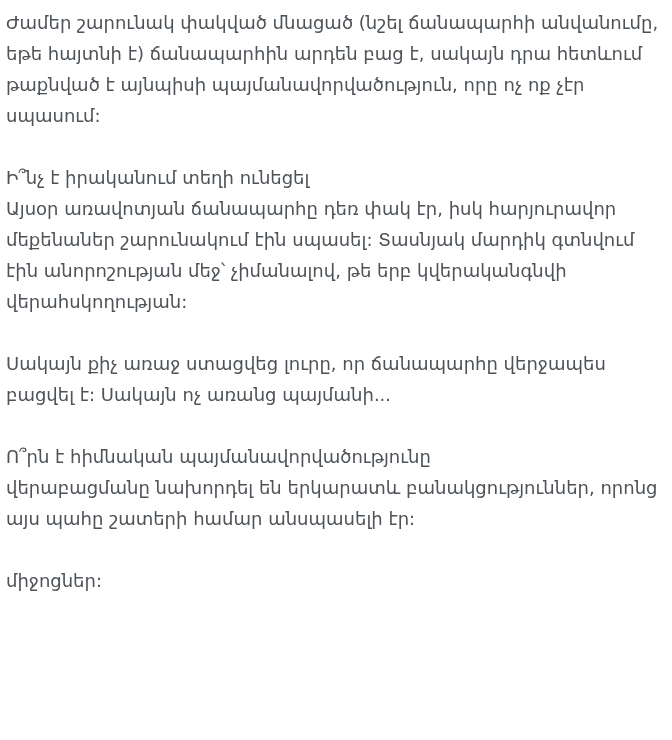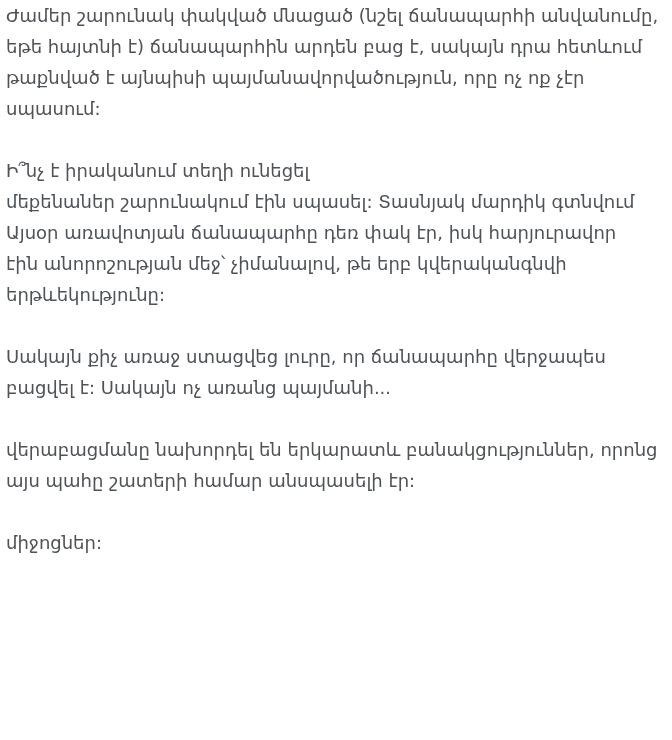--- a/index.html
+++ b/index.html
@@ -5,21 +5,21 @@
     html, body {
       margin: 0;
       padding: 0;
       background: #ffffff;
       font-family: "DejaVu Sans", "Liberation Sans", sans-serif;
     }
     .page {
       width: 672px;
       height: 740px;
       box-sizing: border-box;
-      padding: 0 4px 0 6px;
+      padding: 7px 4px 0 6px;
       overflow: hidden;
       background: #ffffff;
     }
     .article {
       color: #4e5358;
     }
     .para {
       margin: 0 0 31px 0;
       padding: 0;
     }
@@ -40,32 +40,33 @@
 
     <p class="para">
       <span class="line">Ժամեր շարունակ փակված մնացած (նշել ճանապարհի անվանումը,</span>
       <span class="line">եթե հայտնի է) ճանապարհին արդեն բաց է, սակայն դրա հետևում</span>
       <span class="line">թաքնված է այնպիսի պայմանավորվածություն, որը ոչ ոք չէր</span>
       <span class="line">սպասում:</span>
     </p>
 
     <p class="para">
       <span class="line">Ի՞նչ է իրականում տեղի ունեցել</span>
+      <span class="line">Այսօր առավոտյան ճանապարհը դեռ փակ էր, իսկ հարյուրավոր</span>
       <span class="line">մեքենաներ շարունակում էին սպասել: Տասնյակ մարդիկ գտնվում</span>
-      <span class="line">Այսօր առավոտյան ճանապարհը դեռ փակ էր, իսկ հարյուրավոր</span>
       <span class="line">էին անորոշության մեջ՝ չիմանալով, թե երբ կվերականգնվի</span>
-      <span class="line">երթևեկությունը:</span>
+      <span class="line">վերահսկողության:</span>
     </p>
 
     <p class="para">
       <span class="line">Սակայն քիչ առաջ ստացվեց լուրը, որ ճանապարհը վերջապես</span>
       <span class="line">բացվել է: Սակայն ոչ առանց պայմանի...</span>
     </p>
 
     <p class="para">
+      <span class="line">Ո՞րն է հիմնական պայմանավորվածությունը</span>
       <span class="line">վերաբացմանը նախորդել են երկարատև բանակցություններ, որոնց</span>
       <span class="line">այս պահը շատերի համար անսպասելի էր:</span>
     </p>
 
     <p class="para">
       <span class="line">միջոցներ:</span>
     </p>
 
   </article>
 </main>

